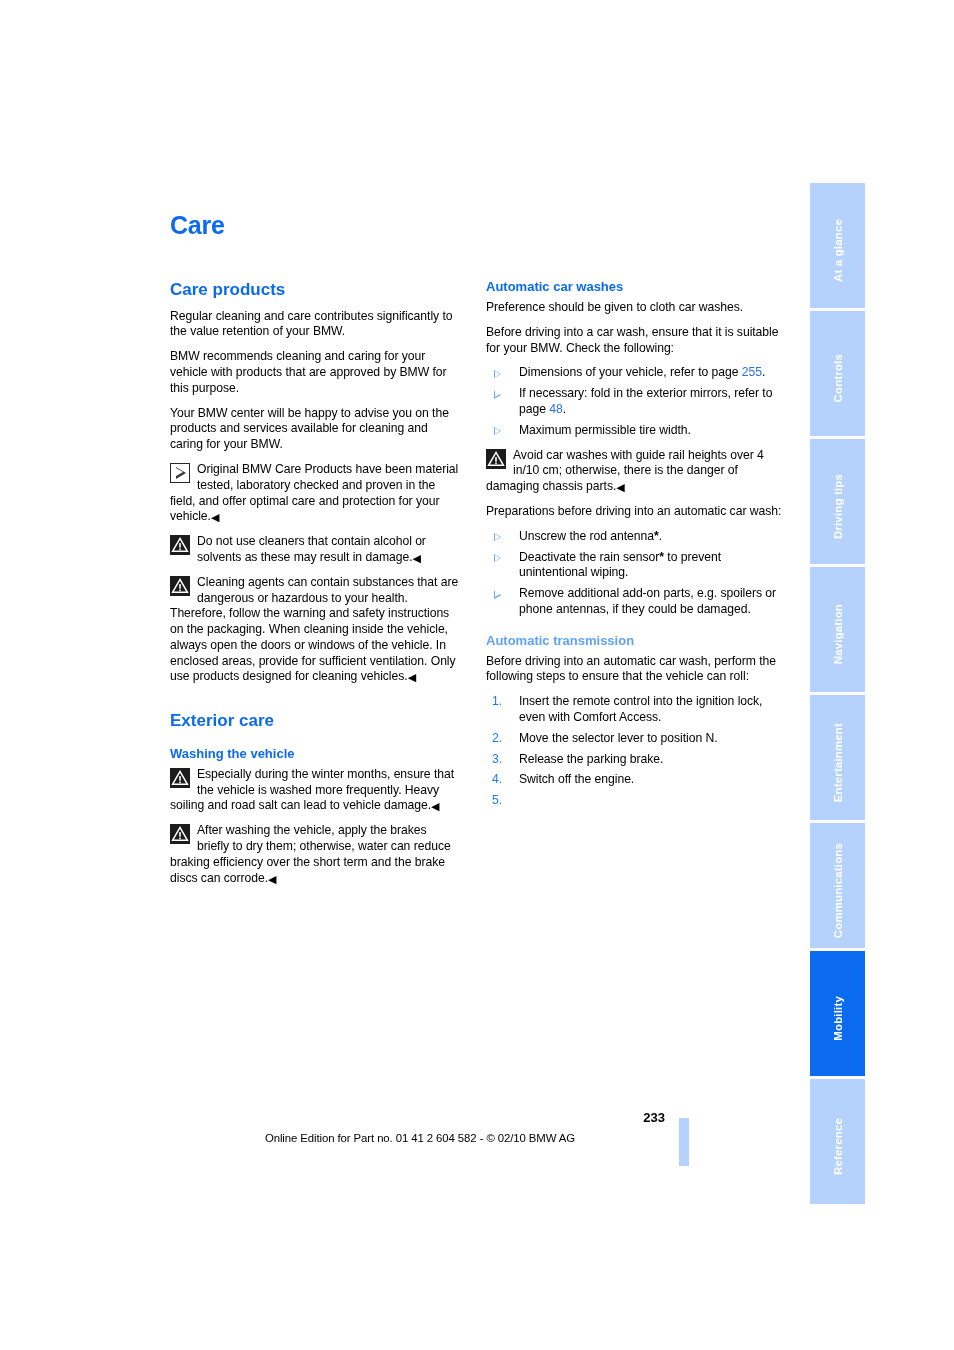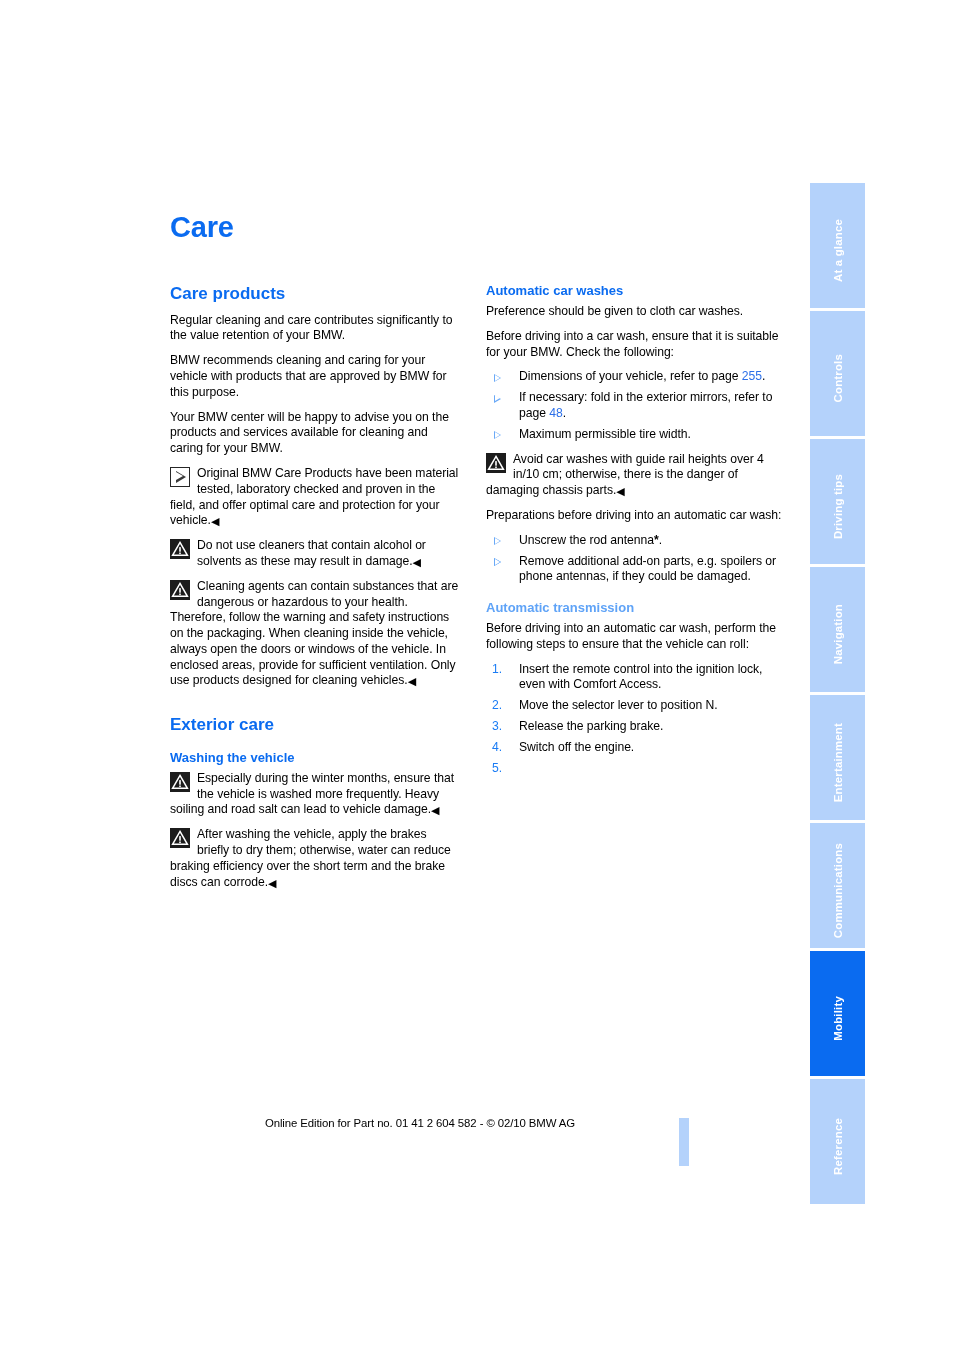--- a/index.html
+++ b/index.html
@@ -27,21 +27,21 @@
 
   
   .content {
     position: absolute;
     left: 170px;
     top: 213px;
     width: 620px;
   }
 
   .chapter-title {
-    font-size: 29px;
+    font-size: 25px;
     font-weight: bold;
     color: #0a6bf0;
     letter-spacing: -0.2px;
     margin: 0 0 42px 0;
     line-height: 1;
   }
 
   .columns {
     display: flex;
     gap: 24px;
@@ -357,20 +357,23 @@
           <span class="notice-text">Avoid car washes with guide rail heights over 4 in/10 cm; otherwise, there is the danger of damaging chassis parts.</span><span class="endmark">◀</span>
         </div>
 
         <p class="body">Preparations before driving into an automatic car wash:</p>
 
         <ul class="tri-list">
           <li>
             <span class="tri-bullet"></span><span>Unscrew the rod antenna</span><span class="opt-star">*</span><span>.</span>
           </li>
           <li>
+            <span class="tri-bullet"></span><span>Deactivate the rain sensor</span><span class="opt-star">*</span><span> to prevent unintentional wiping.</span>
+          </li>
+          <li>
             <span class="tri-bullet"></span>
           </li>
           <li>
             <span class="tri-bullet"></span><span>Remove additional add-on parts, e.g. spoilers or phone antennas, if they could be damaged.</span>
           </li>
         </ul>
 
         <h3 class="subsection light tight">Automatic transmission</h3>
 
         <p class="body">Before driving into an automatic car wash, perform the following steps to ensure that the vehicle can roll:</p>
@@ -418,17 +421,18 @@
       </div>
     <div class="tab active" style="height: 125px;">
         <span>Mobility</span>
       </div>
     <div class="tab" style="height: 125px;">
         <span>Reference</span>
       </div>
   </div>
 
   <div class="footer">
+    <div class="page-number">233</div>
     <div class="edition">Online Edition for Part no. 01 41 2 604 582 - © 02/10 BMW AG</div>
   </div>
   <div class="footer-bar"></div>
 
 </div>
 
 </body></html>

